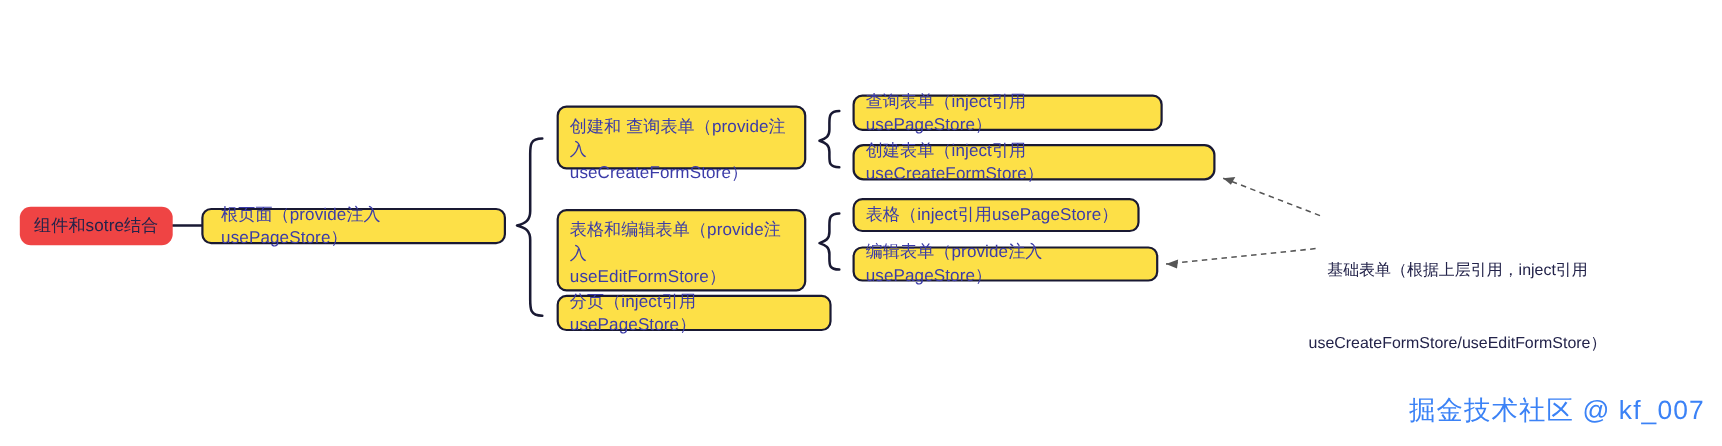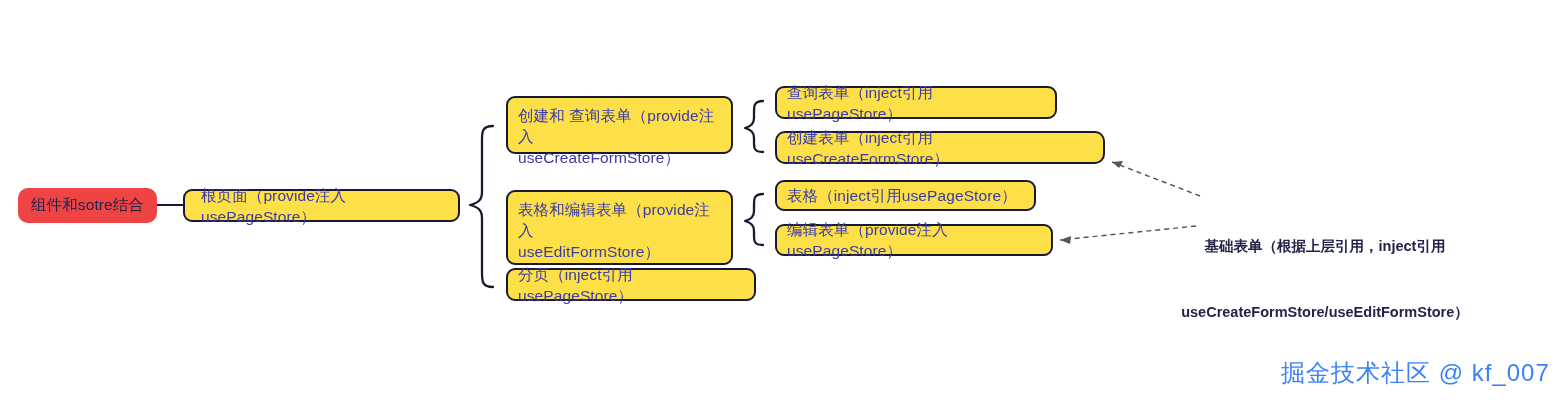--- a/index.html
+++ b/index.html
@@ -151,20 +151,20 @@
   </div>
 
   <div class="node" style="left:775px; top:180px; width:261px; height:31px;">
     <span>表格（inject引用usePageStore）</span>
   </div>
 
   <div class="node" style="left:775px; top:224px; width:278px; height:32px;">
     <span>编辑表单（provide注入usePageStore）</span>
   </div>
 
-  <div class="annotation" style="left:1180px; top:191px; width:290px;font-weight:bold;">
+  <div class="annotation" style="left:1180px; top:191px; width:290px;">
     <div>基础表单（根据上层引用，inject引用</div>
     <div>useCreateFormStore/useEditFormStore）</div>
   </div>
 
   <div class="watermark" style="left:1281px; top:357px;">掘金技术社区 @ kf_007</div>
 
 </div>
 
 </body></html>

